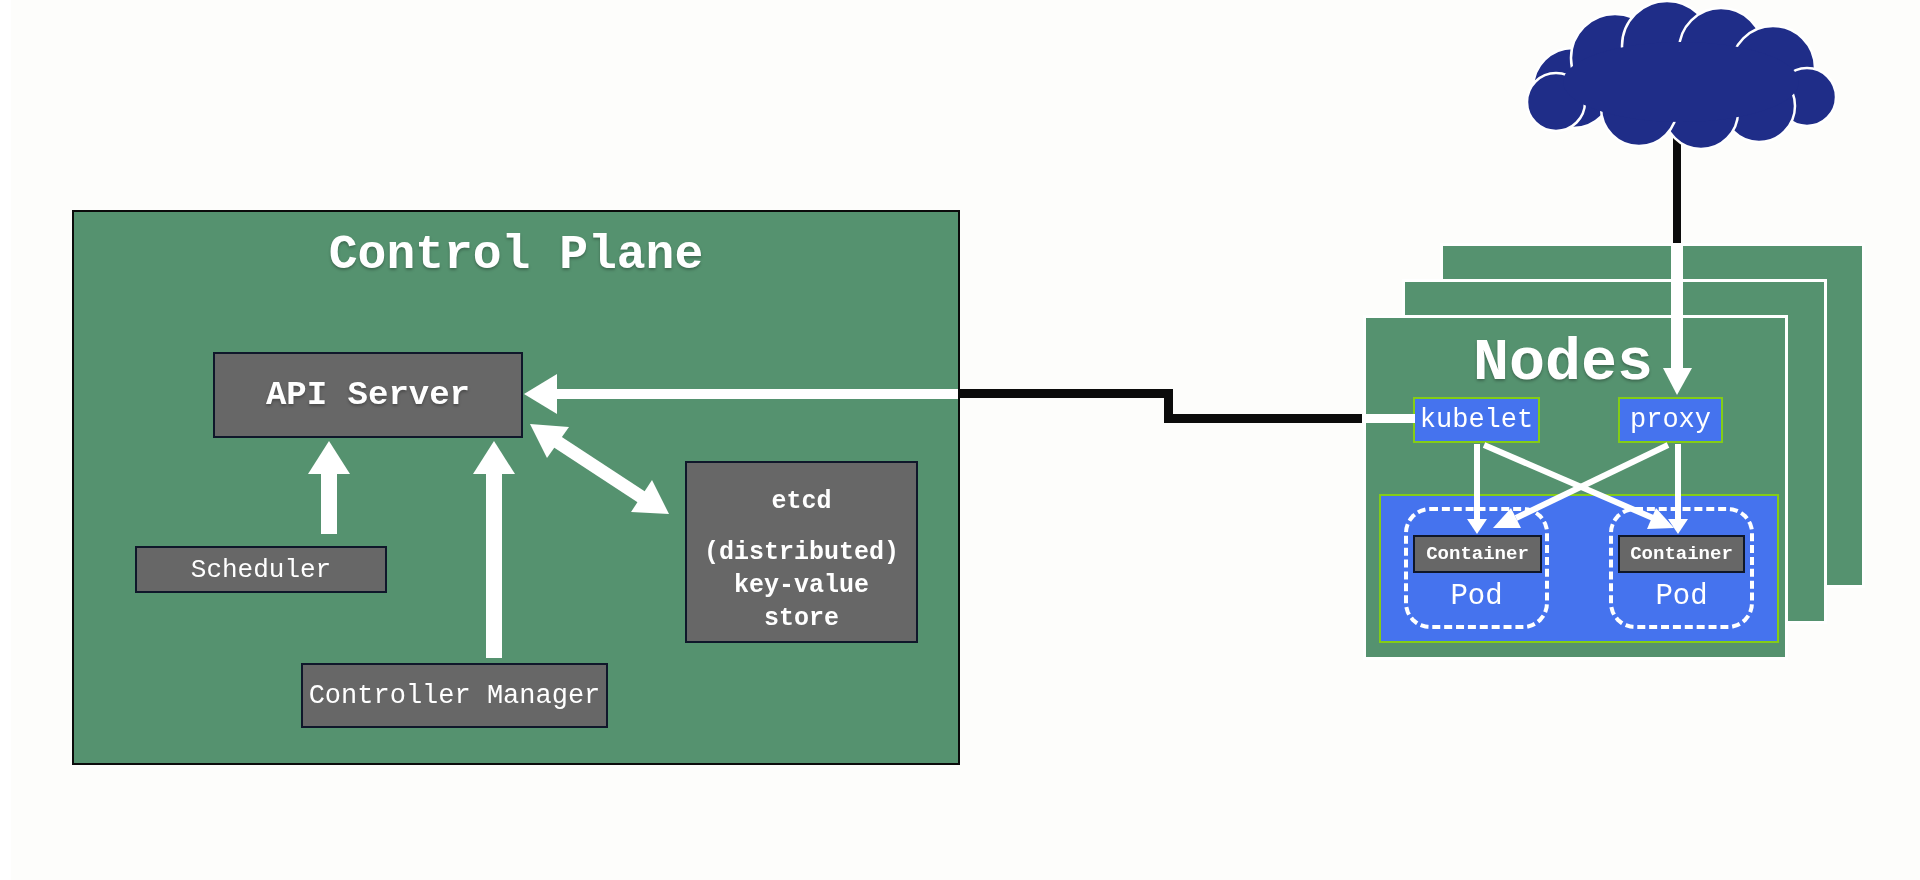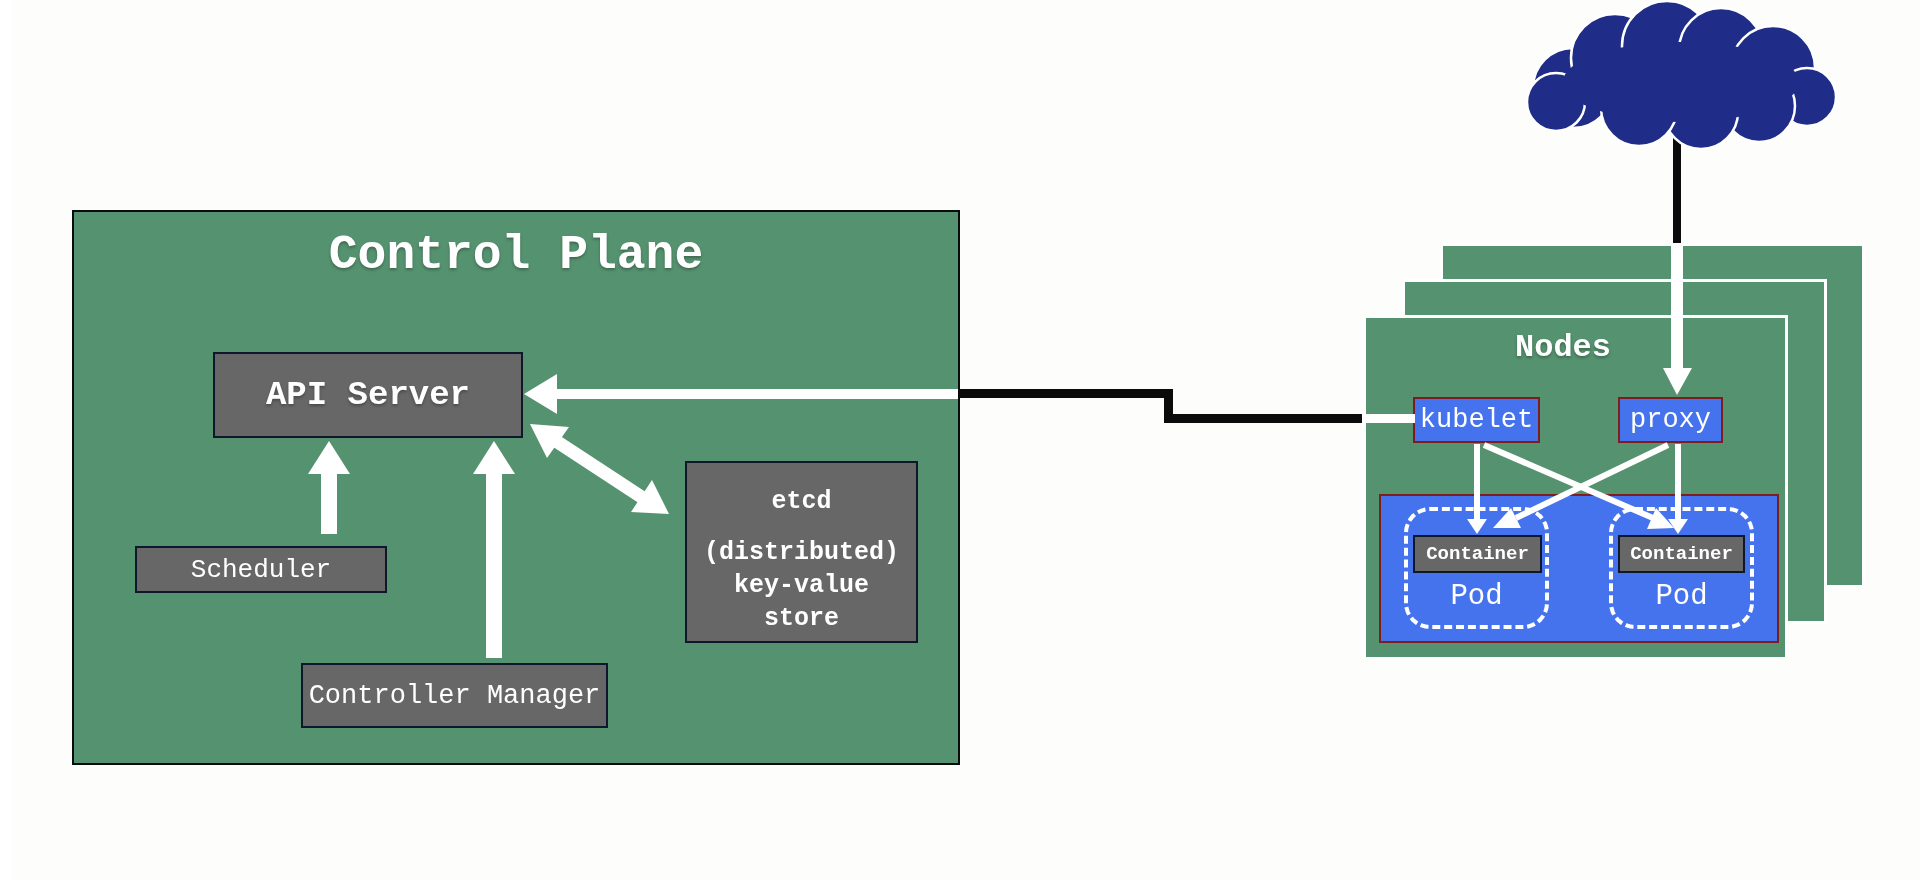--- a/index.html
+++ b/index.html
@@ -7,21 +7,21 @@
     position:relative;width:1920px;height:880px;overflow:hidden;
     background:var(--bg,#fdfdfb);
     font-family:Liberation Mono, monospace;
     color:#fff;
     margin-left:11px;
   }
   .abs{position:absolute;box-sizing:border-box;}
   .flexc{display:flex;align-items:center;justify-content:center;text-align:center;}
   .greenbox{background:var(--green,#55926f);}
   .graybox{background:var(--gray,#676767);border:2px solid #0f172a;color:#fff;}
-  .bluebox{background:var(--blue,#4573ee);border:2px solid #7f1d1d;color:#fff;}
+  .bluebox{background:var(--blue,#4573ee);border:2px solid #84cc16;color:#fff;}
   .nodebox{background:var(--green,#55926f);border:3px solid #ffffff;}
   .ts{text-shadow:0 2px 3px rgba(0,0,0,.28);}
   .title{font-weight:bold;text-align:center;color:#fff;}
   .prelines{white-space:pre-line;}
   svg.overlay{position:absolute;left:0;top:0;pointer-events:none;}
   .fill-white{fill:#ffffff;}
   .stroke-white{stroke:#ffffff;}
   .fill-black{fill:var(--black,#0b0b0b);}
   .cloud{fill:var(--navy,#1f2d88);stroke:#ffffff;stroke-width:2.5;}
   .cloud-core{fill:var(--navy,#1f2d88);}
@@ -43,21 +43,21 @@
   <div class="abs graybox" style="left:674px;top:461px;width:233px;height:182px;padding-top:22px;">
     <div class="title" style="font-size:25px;line-height:33px;">etcd</div>
     <div class="title prelines" style="font-size:25px;line-height:33px;margin-top:18px;">(distributed)
 key-value
 store</div>
   </div>
 
   <div class="abs nodebox" style="left:1429px;top:243px;width:425px;height:345px;"></div>
   <div class="abs nodebox" style="left:1391px;top:279px;width:425px;height:345px;"></div>
   <div class="abs nodebox" style="left:1352px;top:315px;width:425px;height:345px;"></div>
-  <div class="abs title ts" style="left:1352px;top:329px;width:400px;font-size:32px;">Nodes</div>
+  <div class="abs title ts" style="left:1352px;top:329px;width:400px;font-size:60px;">Nodes</div>
 
   <div class="abs bluebox flexc" style="left:1402px;top:397px;width:127px;height:46px;font-size:27px;">kubelet</div>
   <div class="abs bluebox flexc" style="left:1607px;top:397px;width:105px;height:46px;font-size:27px;">proxy</div>
 
   <div class="abs bluebox" style="left:1368px;top:494px;width:400px;height:149px;"></div>
 
   <div class="abs" style="left:1393px;top:507px;width:145px;height:122px;border:4px dashed #fff;border-radius:26px;"></div>
   <div class="abs" style="left:1598px;top:507px;width:145px;height:122px;border:4px dashed #fff;border-radius:26px;"></div>
 
   <div class="abs graybox flexc" style="left:1402px;top:535px;width:129px;height:38px;font-size:19px;font-weight:bold;">Container</div>

